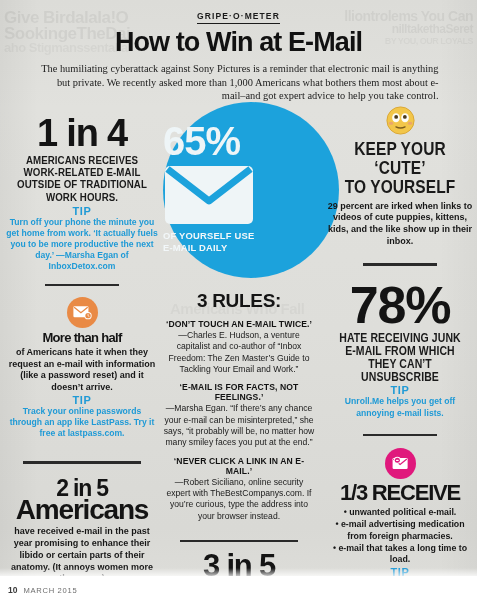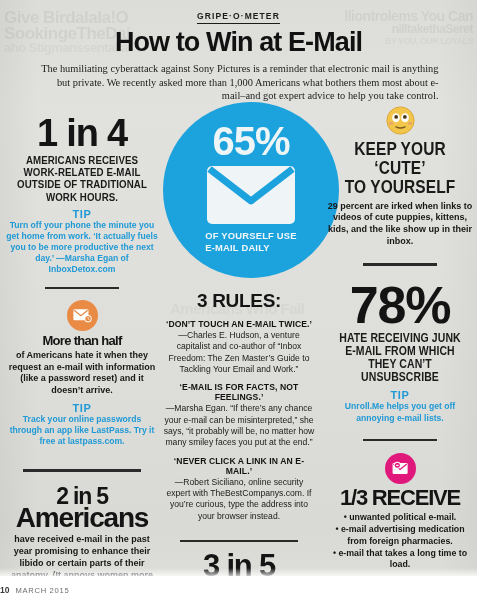--- a/index.html
+++ b/index.html
@@ -60,21 +60,21 @@
   }
   .capline{
     font-weight:bold;color:#1a1a1a;
     font-stretch:condensed;
     line-height:1.08;letter-spacing:0.1px;
   }
   .body{
     font-size:9px;line-height:1.3;color:#171717;font-weight:bold;
   }
   .tip-label{
-    color:#1f9ad6;font-weight:bold;font-size:11px;letter-spacing:0.6px;margin-top:5px;
+    color:#1f9ad6;font-weight:bold;font-size:11px;letter-spacing:0.6px;
   }
   .tip-text{
     color:#1f9ad6;font-weight:bold;font-size:8.6px;line-height:1.3;
   }
   .rule{
     width:74px;height:2.4px;background:#2a2a2a;margin:11px auto;
   }
   .rule.wide{width:118px;}
   .rule.thin{height:1.6px;}
 
@@ -94,21 +94,21 @@
   .icon-circle.pink{background:#e0187c;}
 
   #stat2-num{font-size:13px;letter-spacing:-0.7px;}
   #stat3-a{font-size:23px;}
   #stat3-b{font-size:28px;margin-top:-2px;}
 
   
   #circle{
     width:176px;height:176px;border-radius:50%;
     background:#1ca2dc;margin:0 auto;
-    display:flex;flex-direction:column;align-items:center;justify-content:center;
+    display:flex;flex-direction:column;align-items:flex-start;justify-content:center;
     box-shadow:0 0 0 0 rgba(0,0,0,0);
   }
   #circle-pct{
     color:#eef5f7;font-size:40px;font-weight:900;letter-spacing:-1px;line-height:0.9;
     margin-top:-4px;
   }
   #envelope{
     width:92px;height:62px;margin:5px 0 4px;position:relative;
   }
   #circle-cap{
@@ -128,21 +128,21 @@
   #stat5-cap{font-size:12.2px;margin-top:2px;}
   #stat7-head{font-size:22px;margin-top:1px;}
   #stat7-list{font-size:8.8px;line-height:1.34;font-weight:bold;color:#171717;margin-top:4px;}
 
   
   #footer{
     position:absolute;left:0;bottom:0;width:477px;height:24px;
     background:#ffffff;
   }
   #footer-inner{
-    position:absolute;left:0;bottom:5px;display:flex;align-items:baseline;gap:6px;
+    position:absolute;left:8px;bottom:5px;display:flex;align-items:baseline;gap:6px;
   }
   #folio{font-size:8.5px;font-weight:bold;color:#3a3a3a;}
   #issue{font-size:7.6px;letter-spacing:0.7px;color:#6d6d6d;}
   #footer-band{
     position:absolute;left:0;bottom:24px;width:477px;height:8px;
     background:linear-gradient(180deg,rgba(255,255,255,0) 0%,rgba(255,255,255,0.75) 100%);
   }
 </style>
 </head>
 <body>

